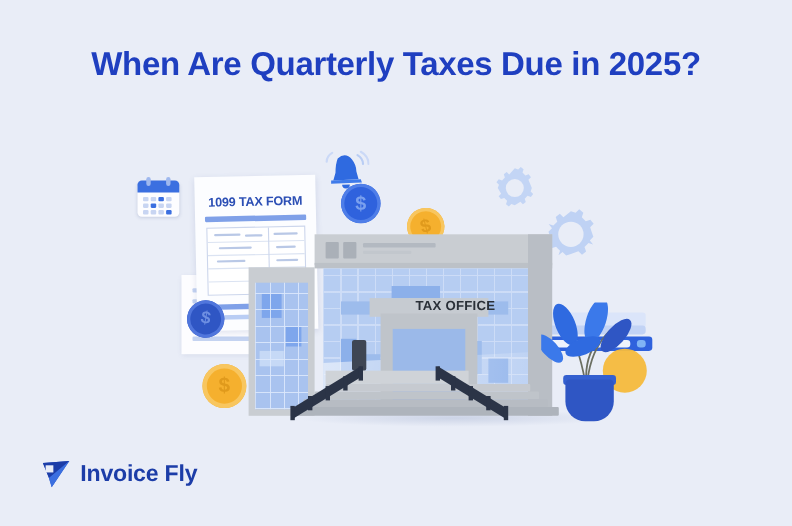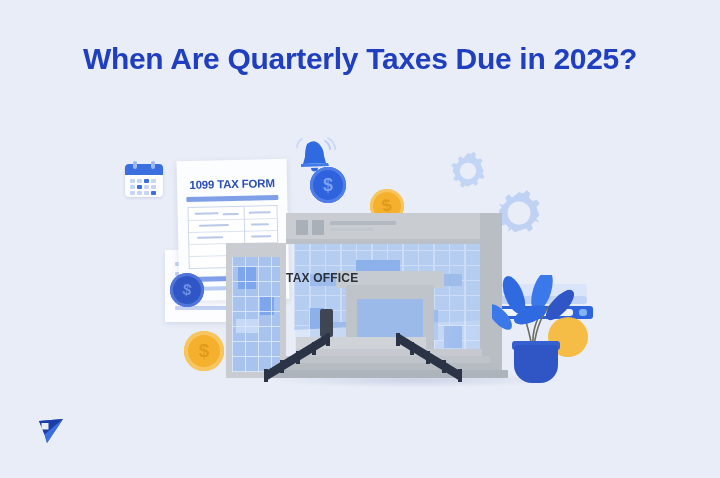--- a/index.html
+++ b/index.html
@@ -179,21 +179,21 @@
     position:absolute; left:11px; top:14px; right:11px; bottom:0;
     background:#9bb9e9;
   }
   .signplate {
     position:absolute; left:50px; top:58px;
     width:108px; height:17px;
     background:#c6cbd1;
   }
   .sign-text {
     position:absolute; left:286px; top:146px; width:256px;
-    text-align:left;
+    text-align:center;
     font-size:12px; font-weight:bold; color:#2a3038;
     letter-spacing:0.2px;
     z-index:9;
   }
   .door {
     position:absolute; left:320px; top:184px;
     width:13px; height:28px;
     background:#3e4654; border-radius:2px;
   }
 
@@ -446,15 +446,16 @@
 
   </div>
 
   <div class="logo">
     <svg class="logo-mark" viewBox="0 0 26 26">
       <path d="M1 3 L25 1 L9 25 L6.5 16.5 Z" fill="#2f56c4"></path>
       <path d="M1 3 L25 1 L6.5 16.5 Z" fill="#1c3da8"></path>
       <rect x="3.5" y="5" width="7" height="6.5" fill="#e9edf7"></rect>
       <path d="M25 1 L6.5 16.5 L9 25 Z" fill="#3b6fe0"></path>
     </svg>
+    <span class="logo-text">Invoice Fly</span>
   </div>
 
 </div>
 
 </body></html>

